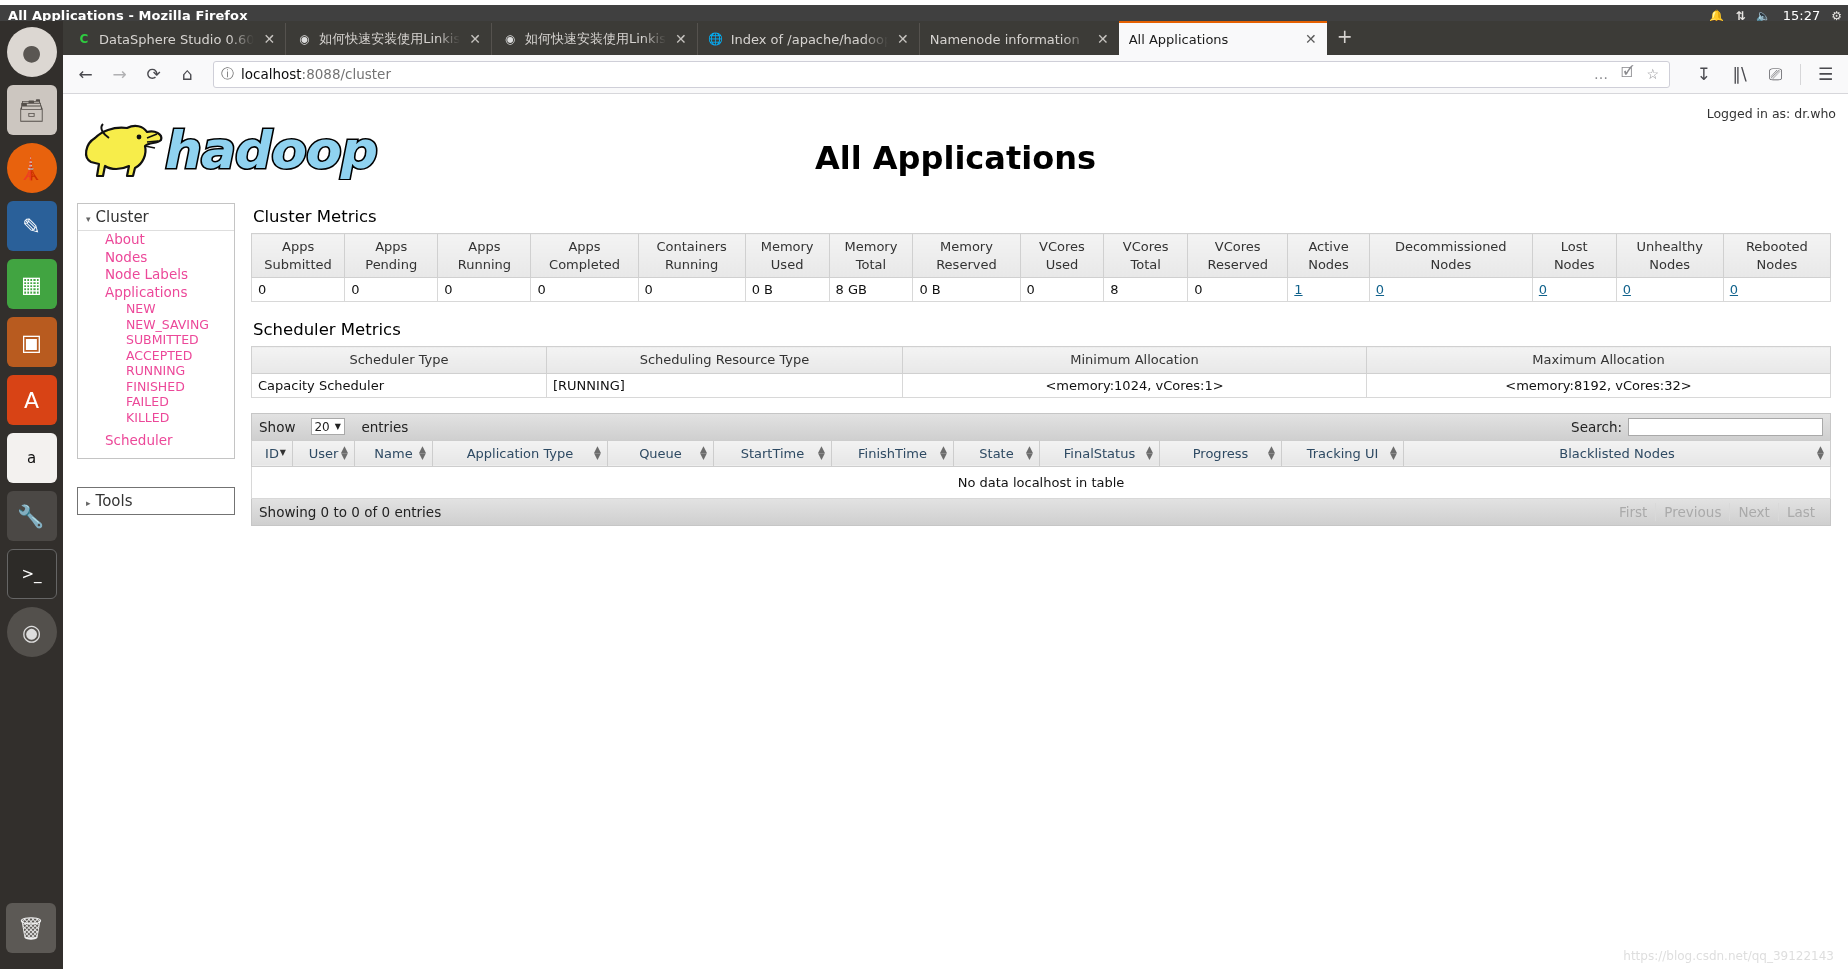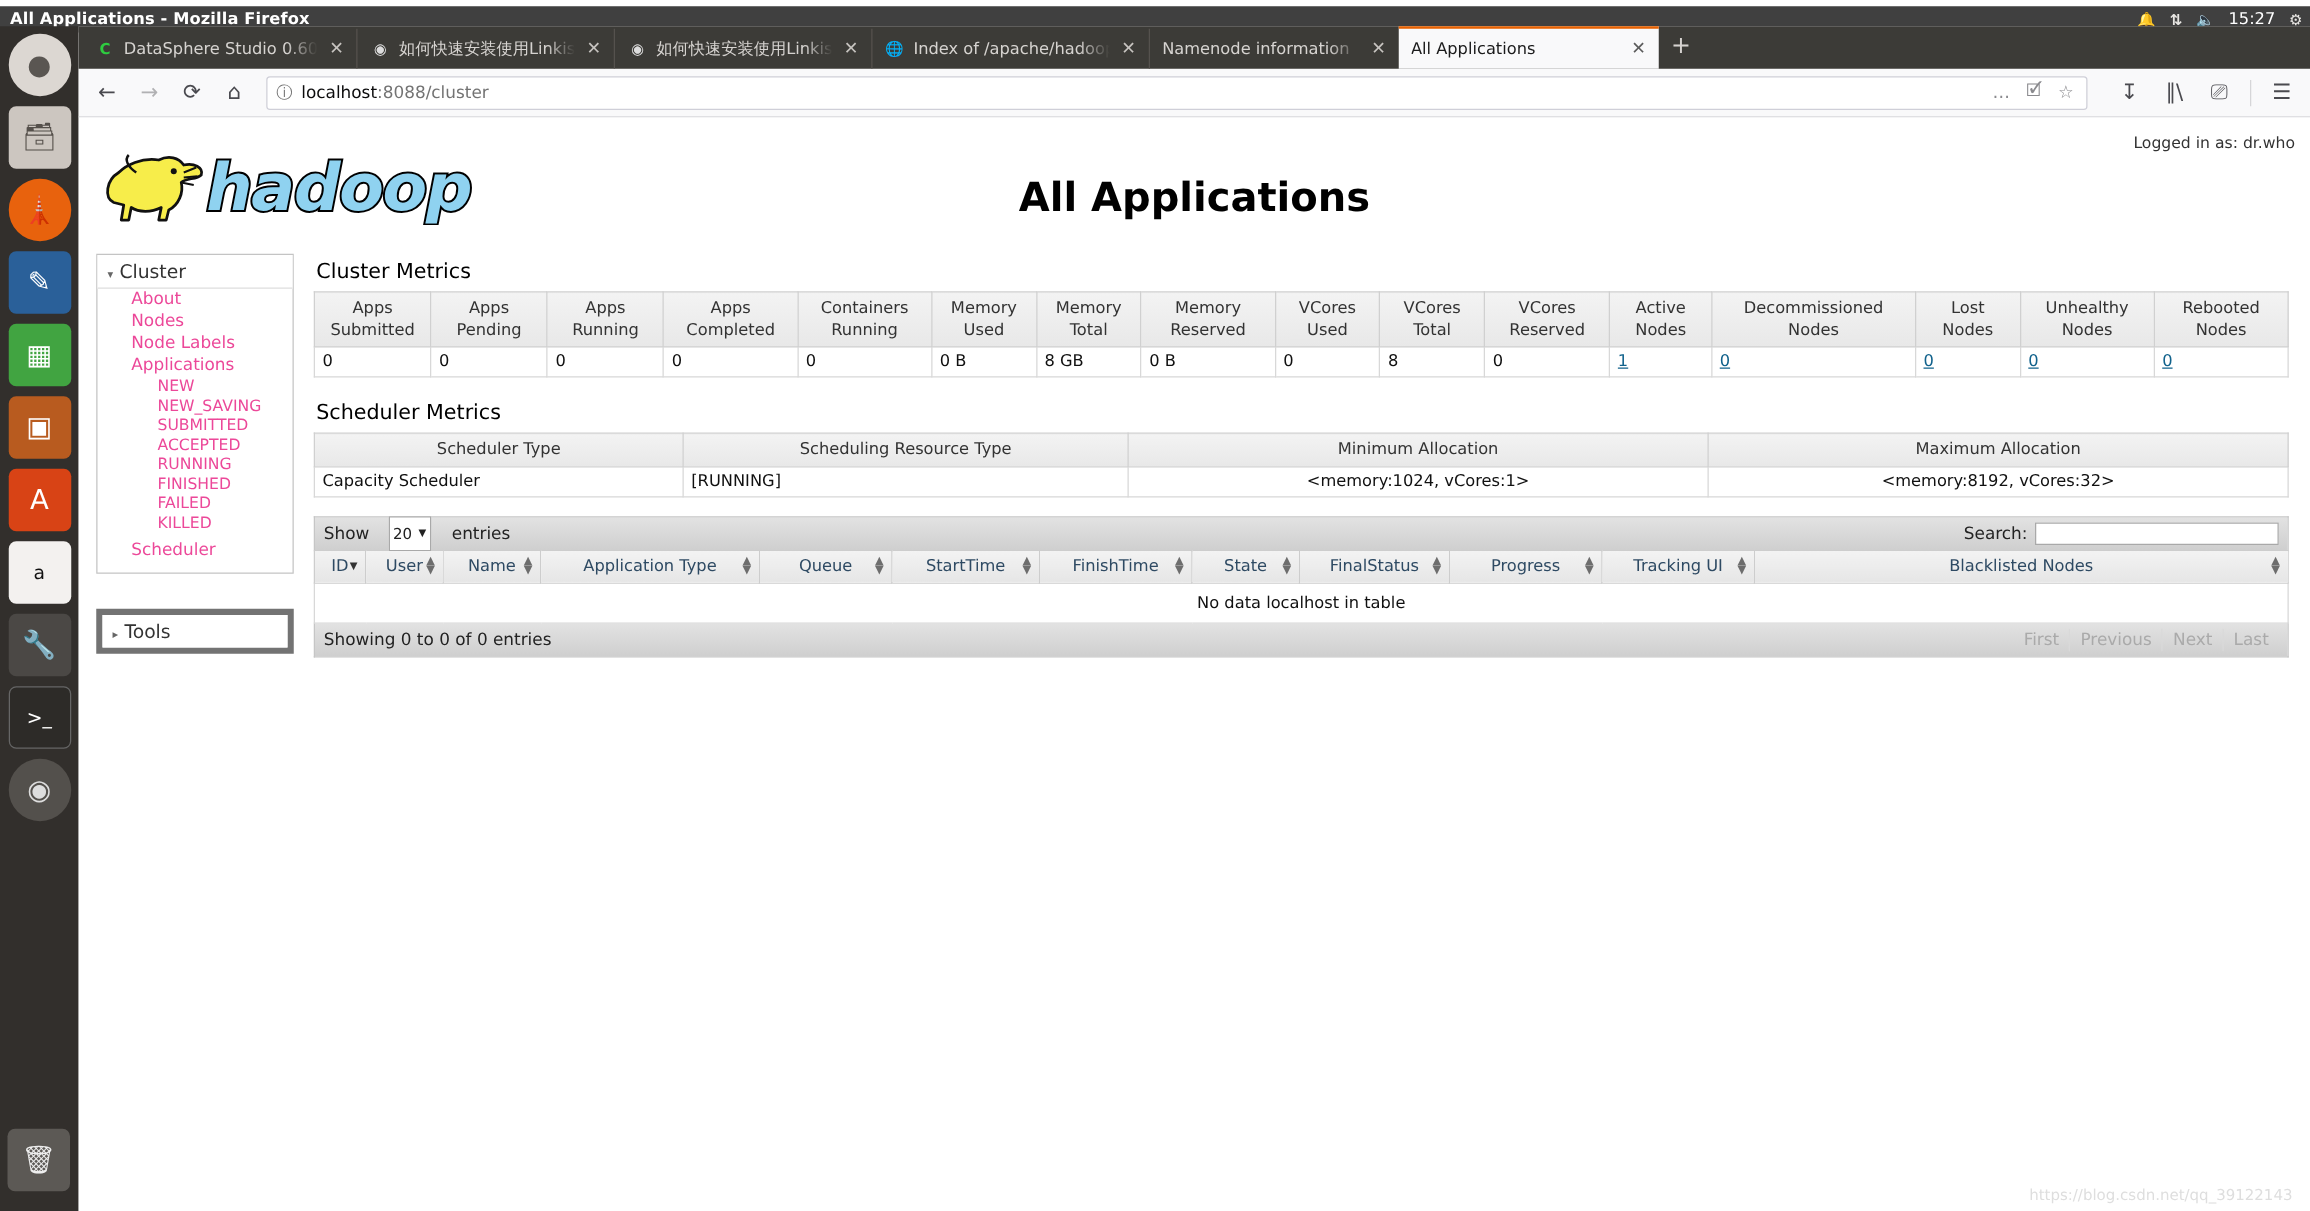--- a/index.html
+++ b/index.html
@@ -121,21 +121,21 @@
   }
   .nav-head .caret { font-size: 9px; color: #666; margin-right: 5px; }
   .nav-body { padding: 2px 0 6px 0; }
   .nav-link {
     display: block; color: #ec4899; 
     padding: 0 0 1px 27px; font-size: 13.5px; line-height: 1.0;
     margin-bottom: 3px;
   }
   .nav-link.sub { padding-left: 48px; font-size: 12.5px; margin-bottom: 2px; }
   .nav-link.spaced { margin-top: 9px; }
-  .nav-block.plain { border: 5px solid #737373; margin-top: 28px; }
+  .nav-block.plain { border: 1px solid #737373; margin-top: 28px; }
   .nav-head.collapsed { border-bottom: none; }
 
   
   #main { position: absolute; left: 188px; top: 113px; width: 1580px; }
   .section-title { font-size: 16.5px; color: #000; margin: 0 0 7px 2px; }
   .section-title.second { margin-top: 18px; }
 
   table.dt { border-collapse: collapse; width: 1580px; font-size: 13px; }
   table.dt th {
     background: linear-gradient(to bottom, #f3f3f3, #e8e8e8);
@@ -152,21 +152,21 @@
   
   #apps-wrap { margin-top: 15px; width: 1580px; }
   #apps-top {
     background: linear-gradient(to bottom, #e2e2e2, #cfcfcf);
     border: 1px solid #c6c6c6; border-bottom: none;
     height: 27px; display: flex; align-items: center;
     padding: 0 7px; font-size: 13.5px; color: #222;
   }
   #show-entries { display: flex; align-items: center; gap: 16px; }
   .mini-select {
-    border: 1px solid #a9a9a9; background: #fff; height: 28px;
+    border: 1px solid #a9a9a9; background: #fff; height: 17px;
     font-size: 12px; padding: 0 2px; display: inline-flex; align-items: center;
     min-width: 34px; position: relative;
   }
   .mini-select .arw { font-size: 8px; margin-left: 5px; color: #222; }
   #search-area { margin-left: auto; display: flex; align-items: center; gap: 6px; }
   #search-input {
     width: 195px; height: 18px; border: 1px solid #a9a9a9; background: #fff;
   }
 
   table.apps { border-collapse: collapse; width: 1580px; font-size: 13px; table-layout: fixed; }

